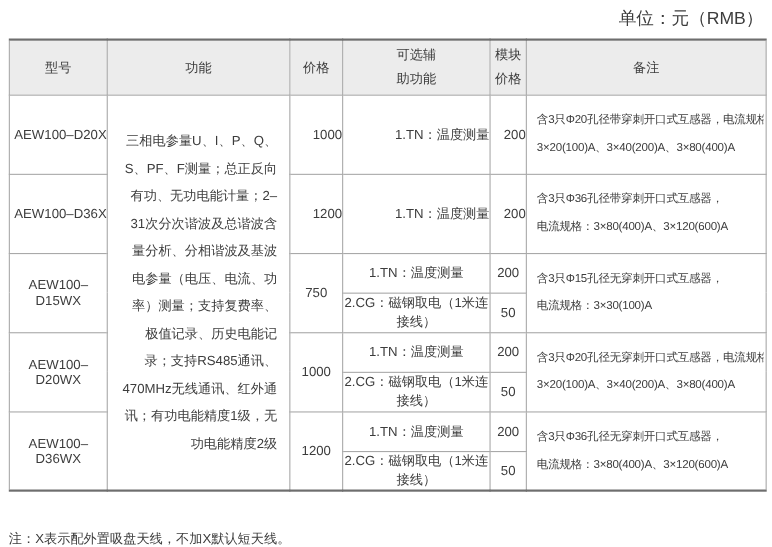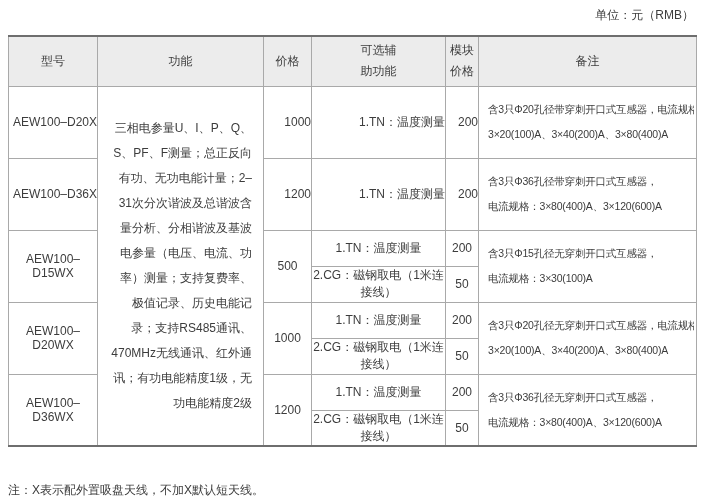--- a/index.html
+++ b/index.html
@@ -6,21 +6,21 @@
   html, body { background: #ffffff; }
   body {
     width: 702px; height: 497px;
     font-family: "Liberation Sans", "DejaVu Sans", sans-serif;
     color: #3c3c3c;
     position: relative;
     overflow: hidden;
   }
   .unit-label {
     position: absolute; top: 7px; right: 8px;
-    font-size: 12px; color: #3c3c3c;
+    font-size: 16px; color: #3c3c3c;
   }
   .price-table {
     position: absolute; left: 8px; top: 35px;
     width: 688px;
     border-collapse: collapse;
     table-layout: fixed;
     border-top: 2px solid #6e6e6e;
     border-bottom: 2px solid #6e6e6e;
   }
   .price-table th, .price-table td {
@@ -112,21 +112,21 @@
       <td class="cell-single">1.TN：温度测量</td>
       <td class="cell-single">200</td>
       <td class="cell-single cell-remark">
         <div class="remark-line">含3只Φ36孔径带穿刺开口式互感器，</div>
         <div class="remark-line">电流规格：3×80(400)A、3×120(600)A</div>
       </td>
     </tr>
 
     <tr>
       <td rowspan="2">AEW100–D15WX</td>
-      <td rowspan="2">500</td>
+      <td rowspan="2">750</td>
       <td class="cell-sub">1.TN：温度测量</td>
       <td class="cell-sub">200</td>
       <td rowspan="2" class="cell-remark">
         <div class="remark-line">含3只Φ15孔径无穿刺开口式互感器，</div>
         <div class="remark-line">电流规格：3×30(100)A</div>
       </td>
     </tr>
     <tr>
       <td class="cell-sub">2.CG：磁钢取电（1米连接线）</td>
       <td class="cell-sub">50</td>

